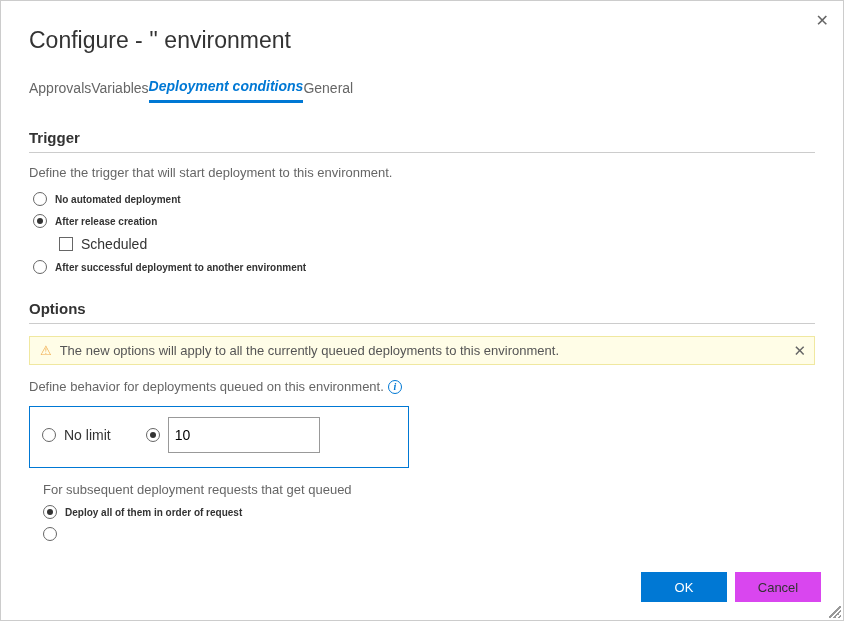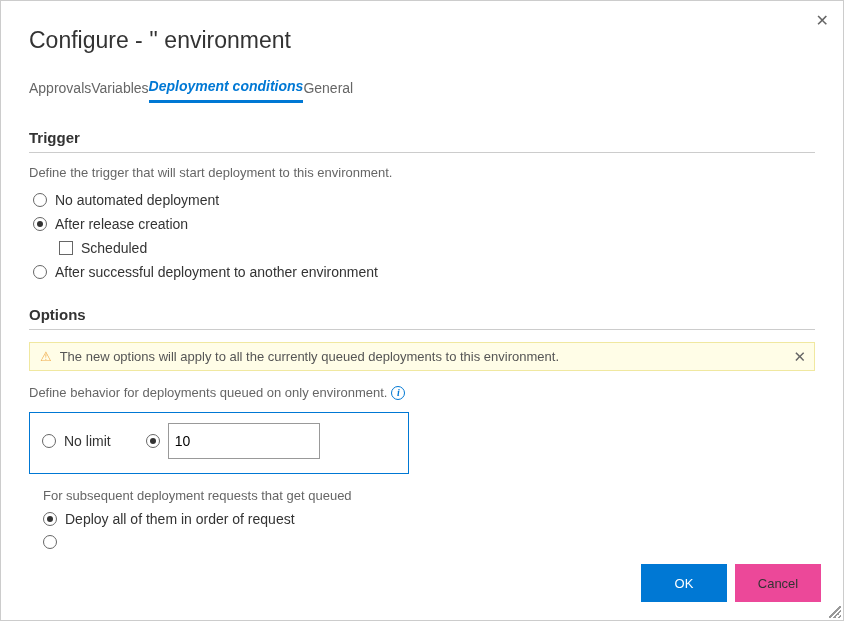--- a/index.html
+++ b/index.html
@@ -67,22 +67,23 @@
       margin-bottom: 12px;
     }
     .radio-group {
       margin-left: 4px;
     }
     .radio-row {
       display: flex;
       align-items: center;
       gap: 8px;
       margin-bottom: 8px;
-      font-size: 14px;
-      color: #333;
+      font-size: 10px;
+      color: #333;
+      font-weight: bold;
     }
     .radio {
       width: 14px;
       height: 14px;
       border: 1px solid #666;
       border-radius: 50%;
       display: inline-flex;
       align-items: center;
       justify-content: center;
       flex-shrink: 0;
@@ -194,32 +195,32 @@
       gap: 8px;
       justify-content: flex-end;
       padding: 0 22px 18px 0;
       position: absolute;
       bottom: 0;
       right: 0;
       left: 0;
     }
     .btn {
       min-width: 86px;
-      height: 38px;
+      height: 30px;
       font-size: 13px;
       border: none;
       cursor: pointer;
       font-family: inherit;
     }
     .btn-primary {
       background: #0078d4;
       color: #fff;
     }
     .btn-secondary {
-      background: #ec4899;
+      background: #d946ef;
       color: #333;
     }
     .resize-grip {
       position: absolute;
       bottom: 2px;
       right: 2px;
       width: 12px;
       height: 12px;
       background:
         linear-gradient(135deg, transparent 0%, transparent 45%, #999 45%, #999 55%, transparent 55%, transparent 65%, #999 65%, #999 75%, transparent 75%, transparent 85%, #999 85%, #999 95%, transparent 95%);
@@ -269,21 +270,21 @@
   <div class="options-section">
     <div class="section-title">Options</div>
 
     <div class="warning-banner">
       <span class="warning-icon">⚠</span>
       <span>The new options will apply to all the currently queued deployments to this environment.</span>
       <span class="warning-close">✕</span>
     </div>
 
     <div class="description desc-with-icon">
-      <span>Define behavior for deployments queued on only environment.</span>
+      <span>Define behavior for deployments queued on this environment.</span>
       <span class="info-icon">i</span>
     </div>
 
     <div class="highlight-box">
       <div class="inline-radio-row">
         <div class="radio-option">
           <span class="radio"></span>
           <span>No limit</span>
         </div>
         <div class="radio-option">

